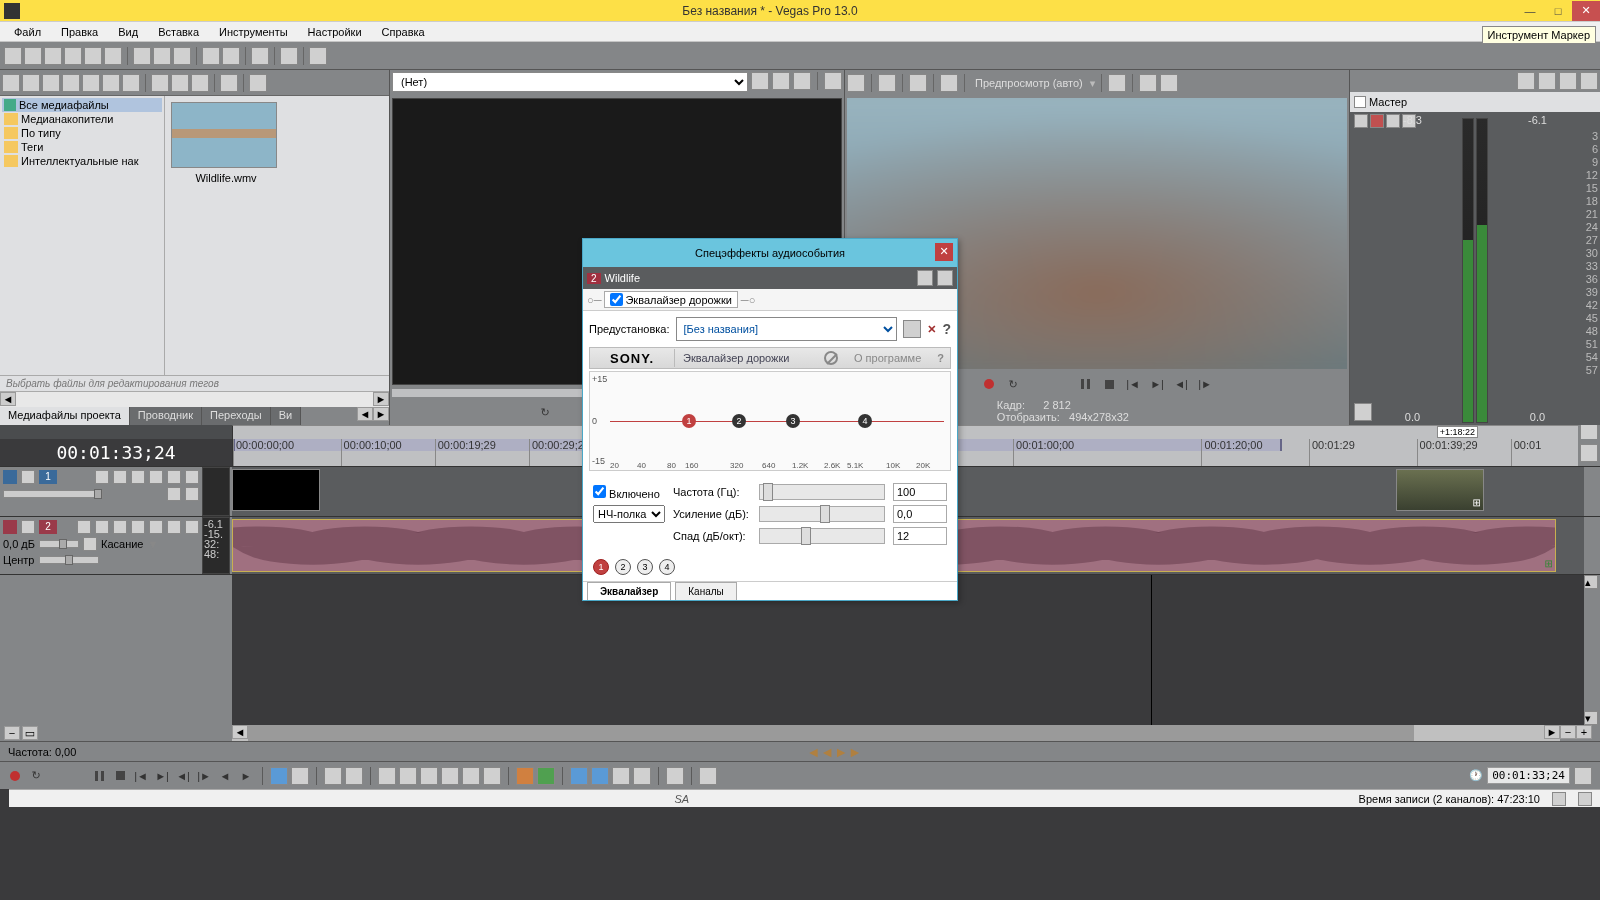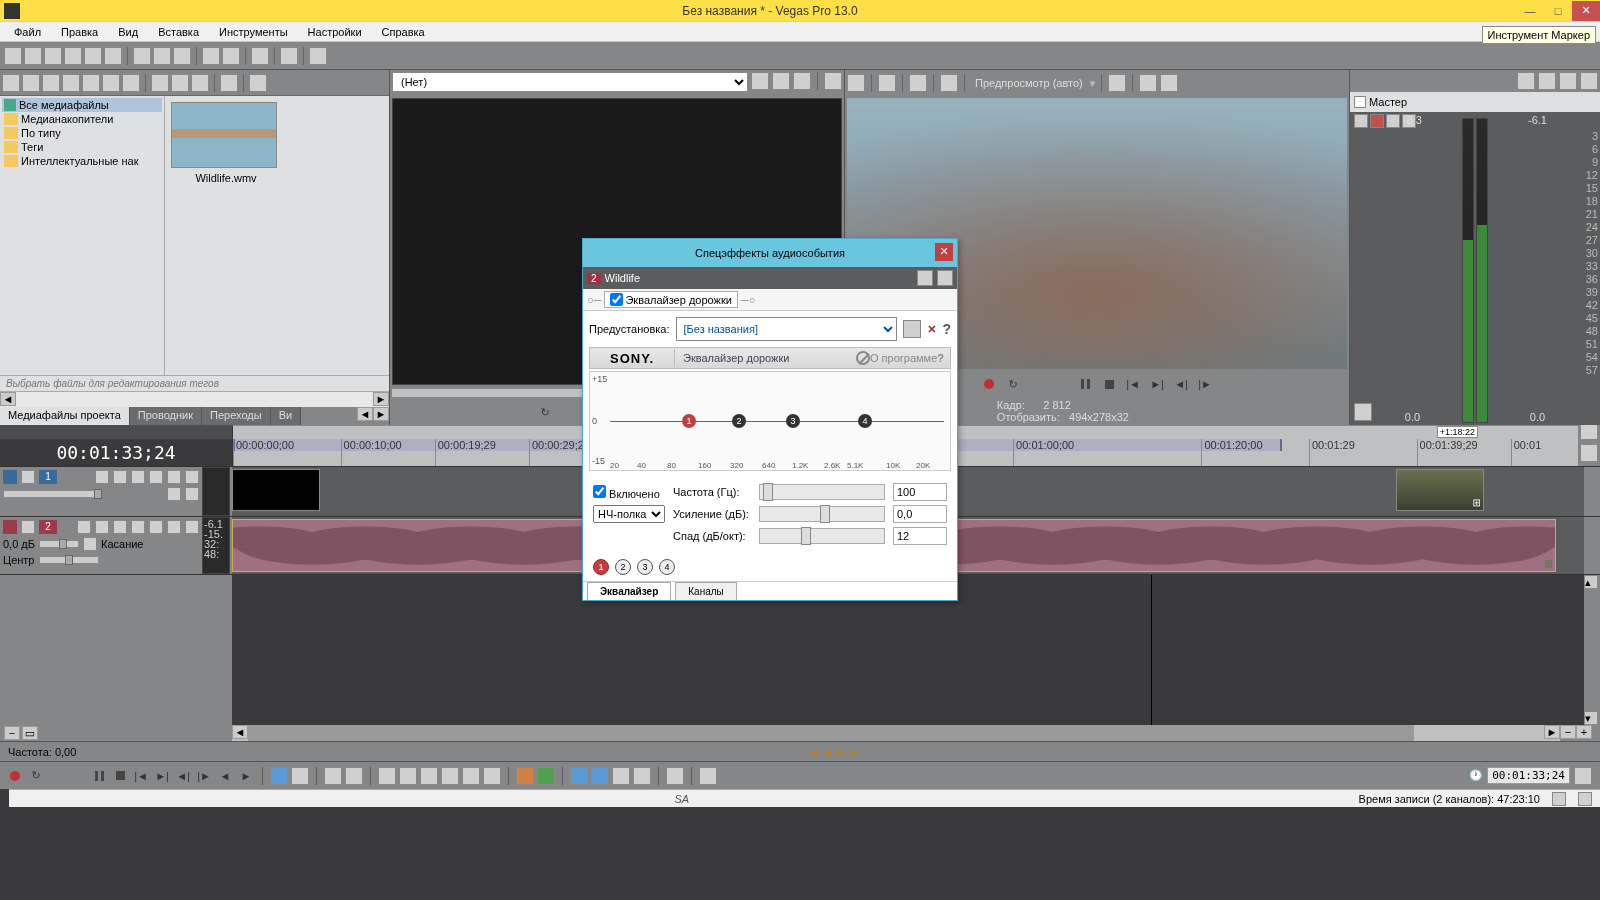--- a/index.html
+++ b/index.html
@@ -111,21 +111,21 @@
 .dlg-chain { height:22px; background:#5a5c5e; display:flex; align-items:center; padding:0 4px; gap:4px; }
 .dlg-chain-num { background:#a03040; color:#fff; padding:0 4px; font-size:10px; }
 .dlg-chain-name { color:#fff; flex:1; }
 .dlg-plugin-bar { height:22px; background:#f5f5f5; border-bottom:1px solid #ccc; display:flex; align-items:center; padding:0 4px; gap:3px; }
 .plugin-tab { background:#fff; border:1px solid #aaa; padding:1px 5px; font-size:10px; display:flex; align-items:center; gap:2px; }
 .dlg-preset { padding:6px; display:flex; align-items:center; gap:6px; }
 .dlg-preset select { flex:1; height:24px; border:1px solid #888; background:#fff; color:#0050a0; padding:0 3px; }
 .dlg-sony-bar { height:22px; background:linear-gradient(#e8e8e8,#d8d8d8); display:flex; align-items:center; border:1px solid #bbb; margin:0 6px; }
 .sony-logo { font-weight:bold; font-size:13px; padding:0 20px; letter-spacing:1px; }
 .sony-title { color:#445; font-size:11px; padding-left:8px; flex:1; }
-.sony-about { color:#888; font-size:9px; padding:0 6px; display:flex; align-items:center; gap:0;text-align:center; }
+.sony-about { color:#888; font-size:9px; padding:0 6px; display:flex; align-items:center; gap:16px;text-align:center; }
 .eq-graph { height:100px; margin:2px 6px; border:1px solid #ccc; position:relative; background:#fafafa; }
 .eq-axis-y { position:absolute; left:2px; font-size:9px; color:#555; }
 .eq-axis-x { position:absolute; bottom:0; font-size:8px; color:#555; }
 .eq-line { position:absolute; left:20px; right:6px; top:49px; height:1px; background:#c04040; }
 .eq-band { position:absolute; width:14px; height:14px; border-radius:50%; background:#333; color:#fff; font-size:9px; text-align:center; line-height:14px; top:42px; }
 .eq-band.sel { background:#c04040; }
 .eq-controls { padding:6px 10px; }
 .eq-ctrl-row { display:flex; align-items:center; gap:8px; margin:4px 0; }
 .eq-ctrl-row label { width:110px; text-align:right; }
 .eq-slider { flex:1; height:16px; background:#e8e8e8; border:1px solid #aaa; position:relative; }
@@ -658,21 +658,21 @@
     <span class="eq-axis-y" style="top:84px">-15</span>
     <div class="eq-line"></div>
     <div class="eq-band sel" style="left:92px">1</div>
     <div class="eq-band" style="left:142px">2</div>
     <div class="eq-band" style="left:196px">3</div>
     <div class="eq-band" style="left:268px">4</div>
     <div id="eq-xaxis">
         <span class="eq-axis-x" style="left: 20px;">20</span>
         <span class="eq-axis-x" style="left: 47px;">40</span>
         <span class="eq-axis-x" style="left: 77px;">80</span>
-        <span class="eq-axis-x" style="left: 108px; text-align: right;">160</span>
+        <span class="eq-axis-x" style="left: 95px; text-align: right;">160</span>
         <span class="eq-axis-x" style="left: 140px;">320</span>
         <span class="eq-axis-x" style="left: 172px;">640</span>
         <span class="eq-axis-x" style="left: 202px;">1.2K</span>
         <span class="eq-axis-x" style="left: 234px;">2.6K</span>
         <span class="eq-axis-x" style="left: 257px;">5.1K</span>
         <span class="eq-axis-x" style="left: 296px;">10K</span>
         <span class="eq-axis-x" style="left: 326px;">20K</span>
       </div>
   </div>
   <div class="eq-controls">

